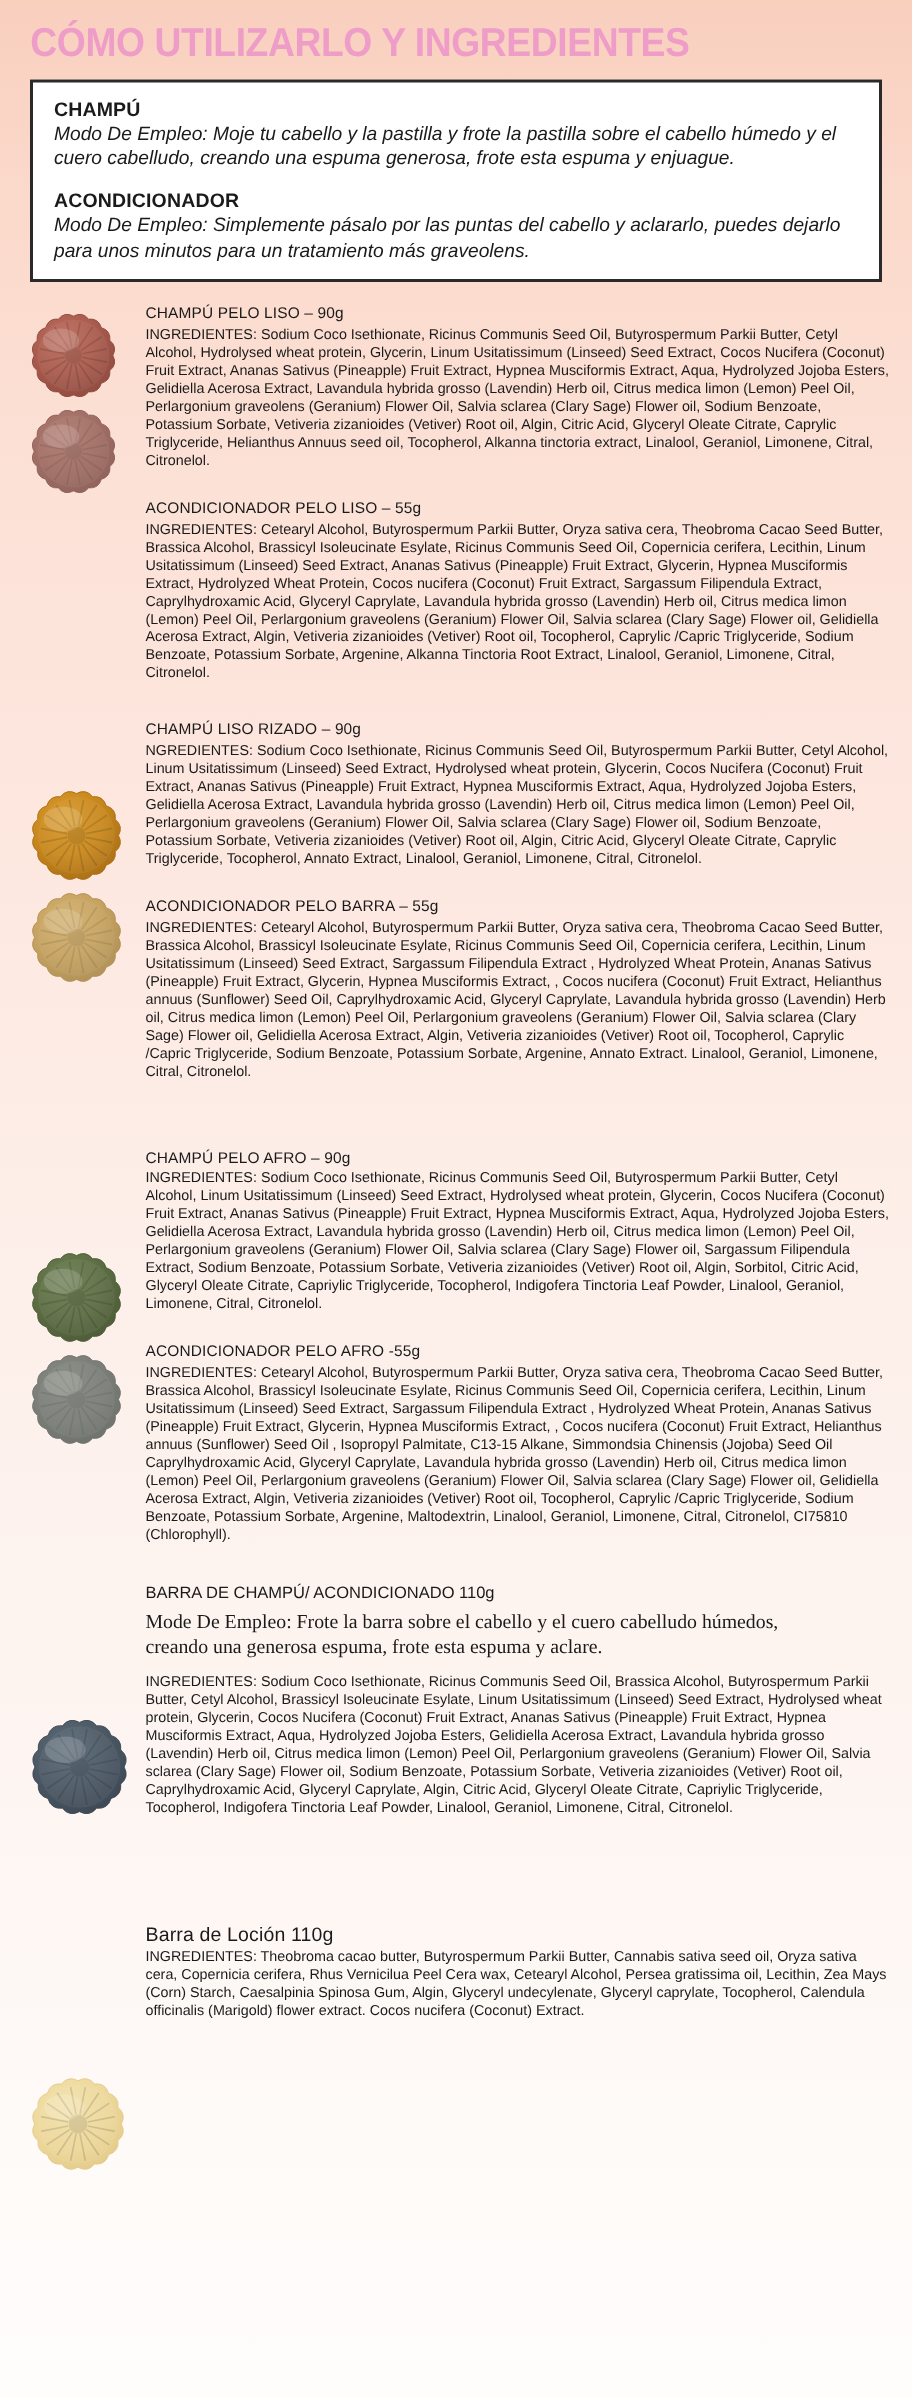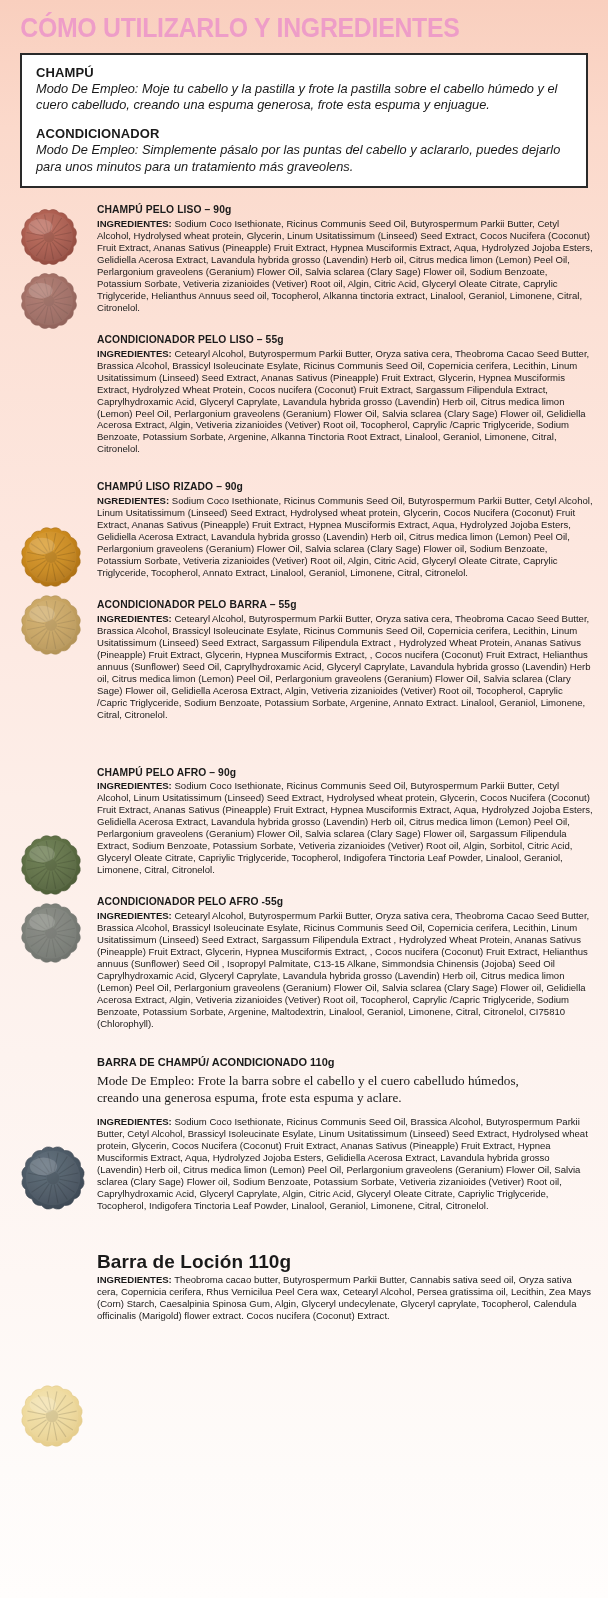--- a/index.html
+++ b/index.html
@@ -70,47 +70,48 @@
   .product {
     position: relative;
     box-sizing: border-box;
   }
   .prod-text {
     margin-left: 97px;
     padding-right: 14px;
   }
   .prod-name {
     font-size: 10.3px;
-    font-weight: bold;
+    font-weight: normal;
     letter-spacing: 0.1px;
     margin: 0 0 1px 0;
     line-height: 1.25;
   }
   .prod-name.big {
     font-size: 11px;
     letter-spacing: 0;
     margin-bottom: 2px;
   }
   .prod-name.mixed {
-    font-size: 19px;
+    font-size: 13px;
+    margin-top: 32px;
   }
   .prod-usage {
     font-size: 13.2px;
     line-height: 1.30;
     margin: 0 0 10px 0;
     padding-right: 34px;
     font-family: Liberation Serif, serif;
   }
   .prod-ing {
     font-size: 9.55px;
     line-height: 1.255;
     margin: 0;
     text-align: left;
   }
-  .prod-ing b { font-weight: bold; }
+  .prod-ing b { font-weight: normal; }
 
   
   .soaps {
     position: absolute;
     left: 0;
     top: 0;
     width: 97px;
   }
   .soap {
     position: absolute;

